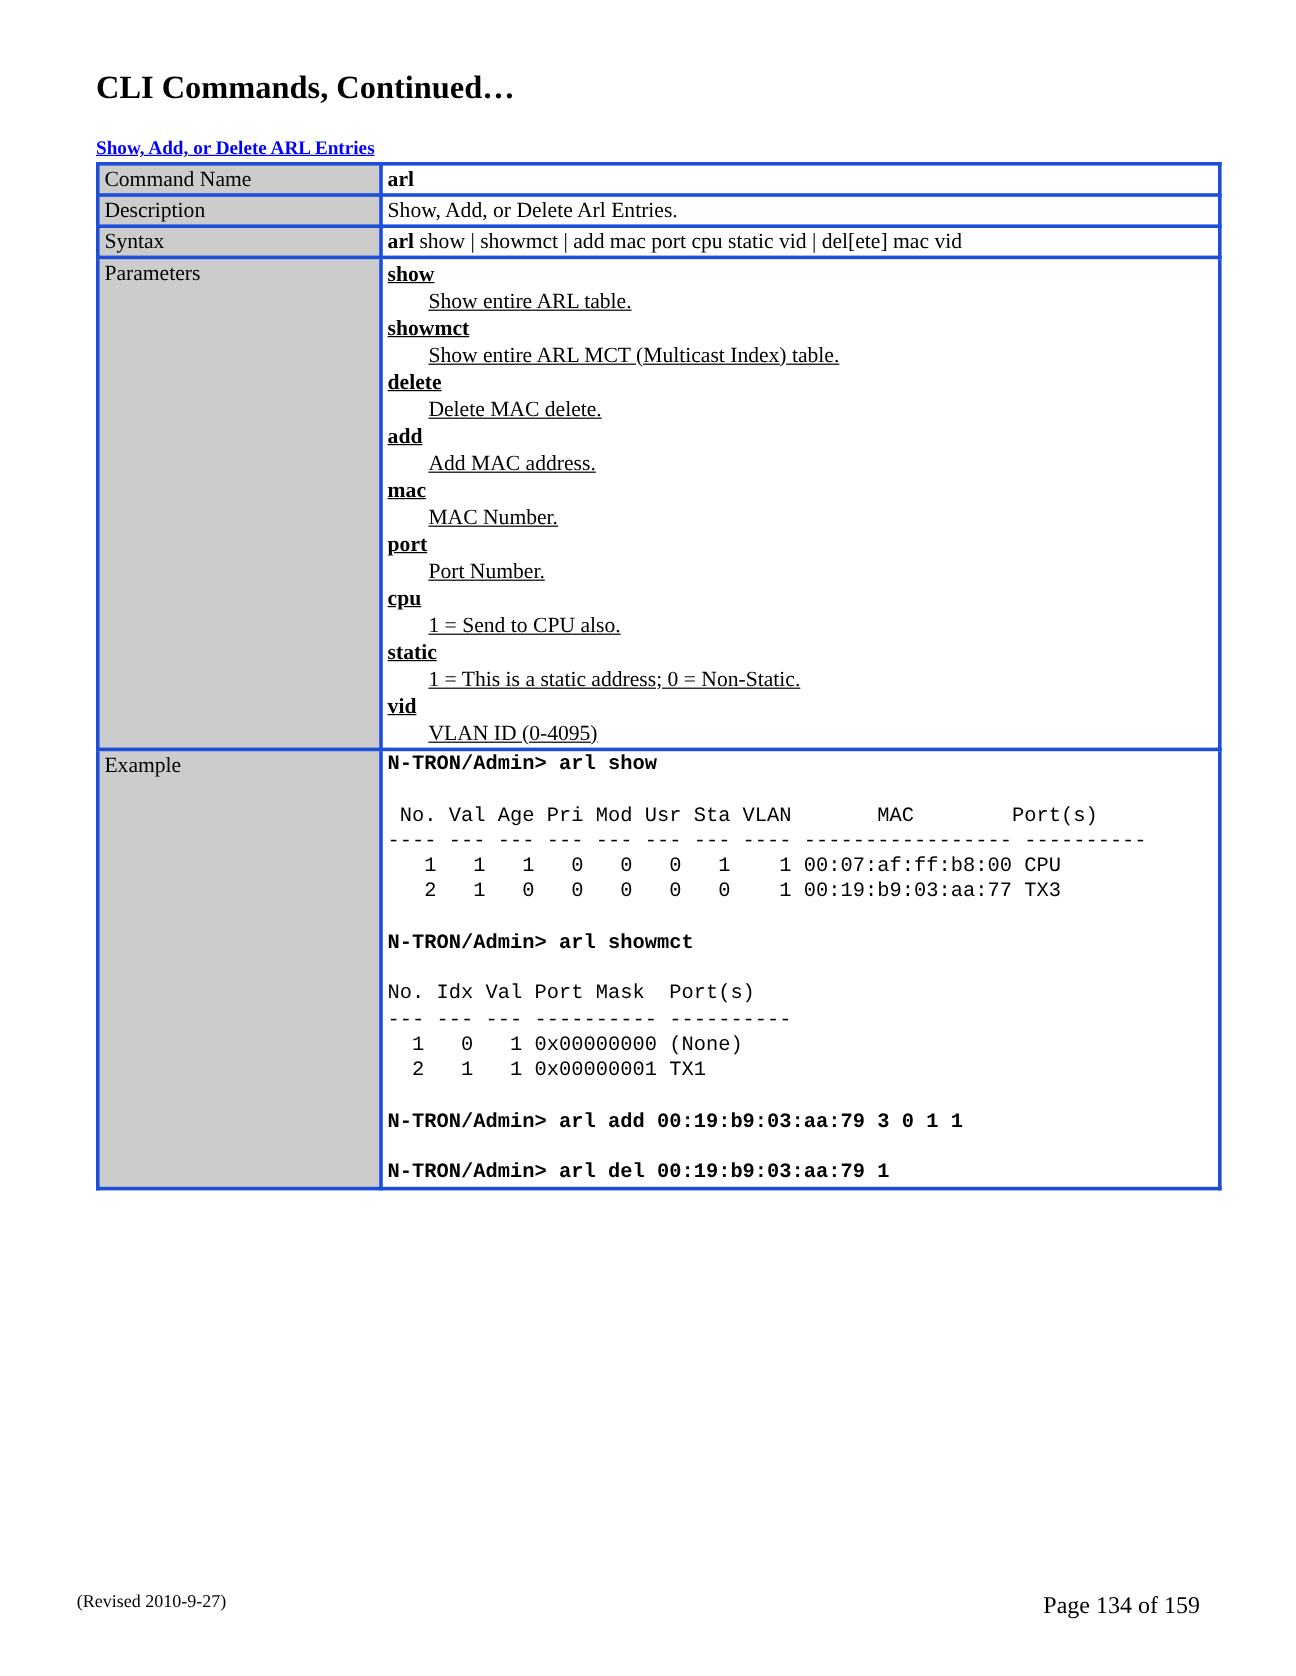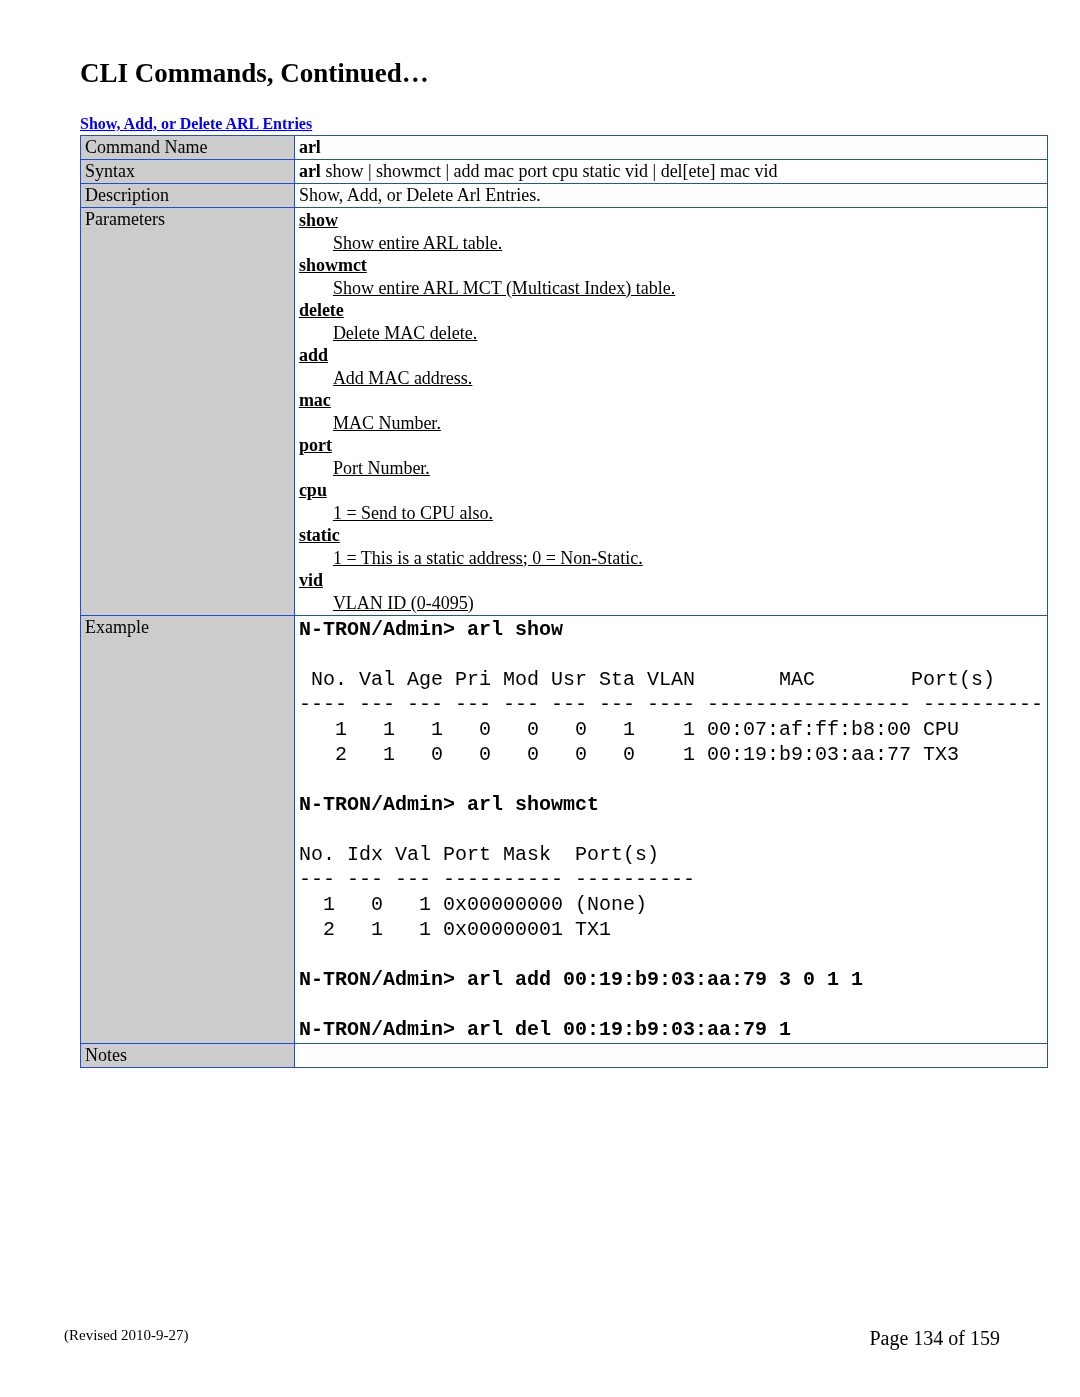--- a/index.html
+++ b/index.html
@@ -6,21 +6,21 @@
     margin: 0;
     padding: 0;
     background: #fff;
     font-family: "Times New Roman", Times, serif;
     color: #000;
     width: 1080px;
     height: 1397px;
     position: relative;
   }
   .page {
-    padding: 58px 32px 0 80px;
+    padding: 58px 62px 0 80px;
     border-radius: 21px;
   }
   h1.title {
     font-size: 27px;
     font-weight: bold;
     margin: 0 0 26px 0;
   }
   .section-link {
     color: #0000ff;
     text-decoration: underline;
@@ -28,31 +28,31 @@
     font-size: 16px;
     margin: 0 0 2px 0;
     display: inline-block;
   }
   table.cmd {
     border-collapse: collapse;
     width: 100%;
     font-size: 18px;
   }
   table.cmd td {
-    border: 1px solid #1d4ed8;
+    border: 3px solid #1d4ed8;
     vertical-align: top;
     padding: 1px 4px 1px 4px;
   }
   td.label {
     background: #cccccc;
     width: 225px;
   }
   .mono {
     font-family: "Courier New", Courier, monospace;
-    font-size: 20px;
+    font-size: 17px;
     white-space: pre;
     line-height: 1.25;
   }
   .mono-bold {
     font-family: "Courier New", Courier, monospace;
     font-weight: bold;
   }
   .param-block {
     line-height: 1.25;
     text-decoration: underline;
@@ -92,28 +92,28 @@
 
   <a href="#" class="section-link">Show, Add, or Delete ARL Entries</a>
 
   <table class="cmd">
     <tbody>
         <tr>
       <td class="label">Command Name</td>
       <td><b>arl</b></td>
     </tr>
     <tr>
+      <td class="label">Description</td>
+      <td>Show, Add, or Delete Arl Entries.</td>
+    </tr>
+    <tr>
       <td class="label">Syntax</td>
       <td class="syntax-line">
         <span class="bold">arl</span><span>  show | showmct | add mac port cpu static vid | del[ete] mac vid</span>
       </td>
-    </tr>
-    <tr>
-      <td class="label">Description</td>
-      <td>Show, Add, or Delete Arl Entries.</td>
     </tr>
     <tr>
       <td class="label">Parameters</td>
       <td class="param-block" id="params-cell">
             <span class="param-name">show</span>
             <span class="param-desc">Show entire ARL table.</span>
             <span class="param-name">showmct</span>
             <span class="param-desc">Show entire ARL MCT (Multicast Index) table.</span>
             <span class="param-name">delete</span>
             <span class="param-desc">Delete MAC delete.</span>
@@ -146,24 +146,20 @@
 <span>No. Idx Val Port Mask  Port(s)</span>
 <span>--- --- --- ---------- ----------</span>
 <span>  1   0   1 0x00000000 (None)</span>
 <span>  2   1   1 0x00000001 TX1</span>
 <span></span>
 <span class="mono-bold">N-TRON/Admin&gt; arl add 00:19:b9:03:aa:79 3 0 1 1</span>
 <span></span>
 <span class="mono-bold">N-TRON/Admin&gt; arl del 00:19:b9:03:aa:79 1</span></div>
       </td>
     </tr>
-    <tr>
-      <td class="label">Notes</td>
-      <td></td>
-    </tr>
   </tbody>
     </table>
 </div>
 
 <div class="footer">
   <span>(Revised 2010-9-27)</span>
   <span class="page-num">Page 134 of 159</span>
 </div>
 
 </body></html>

